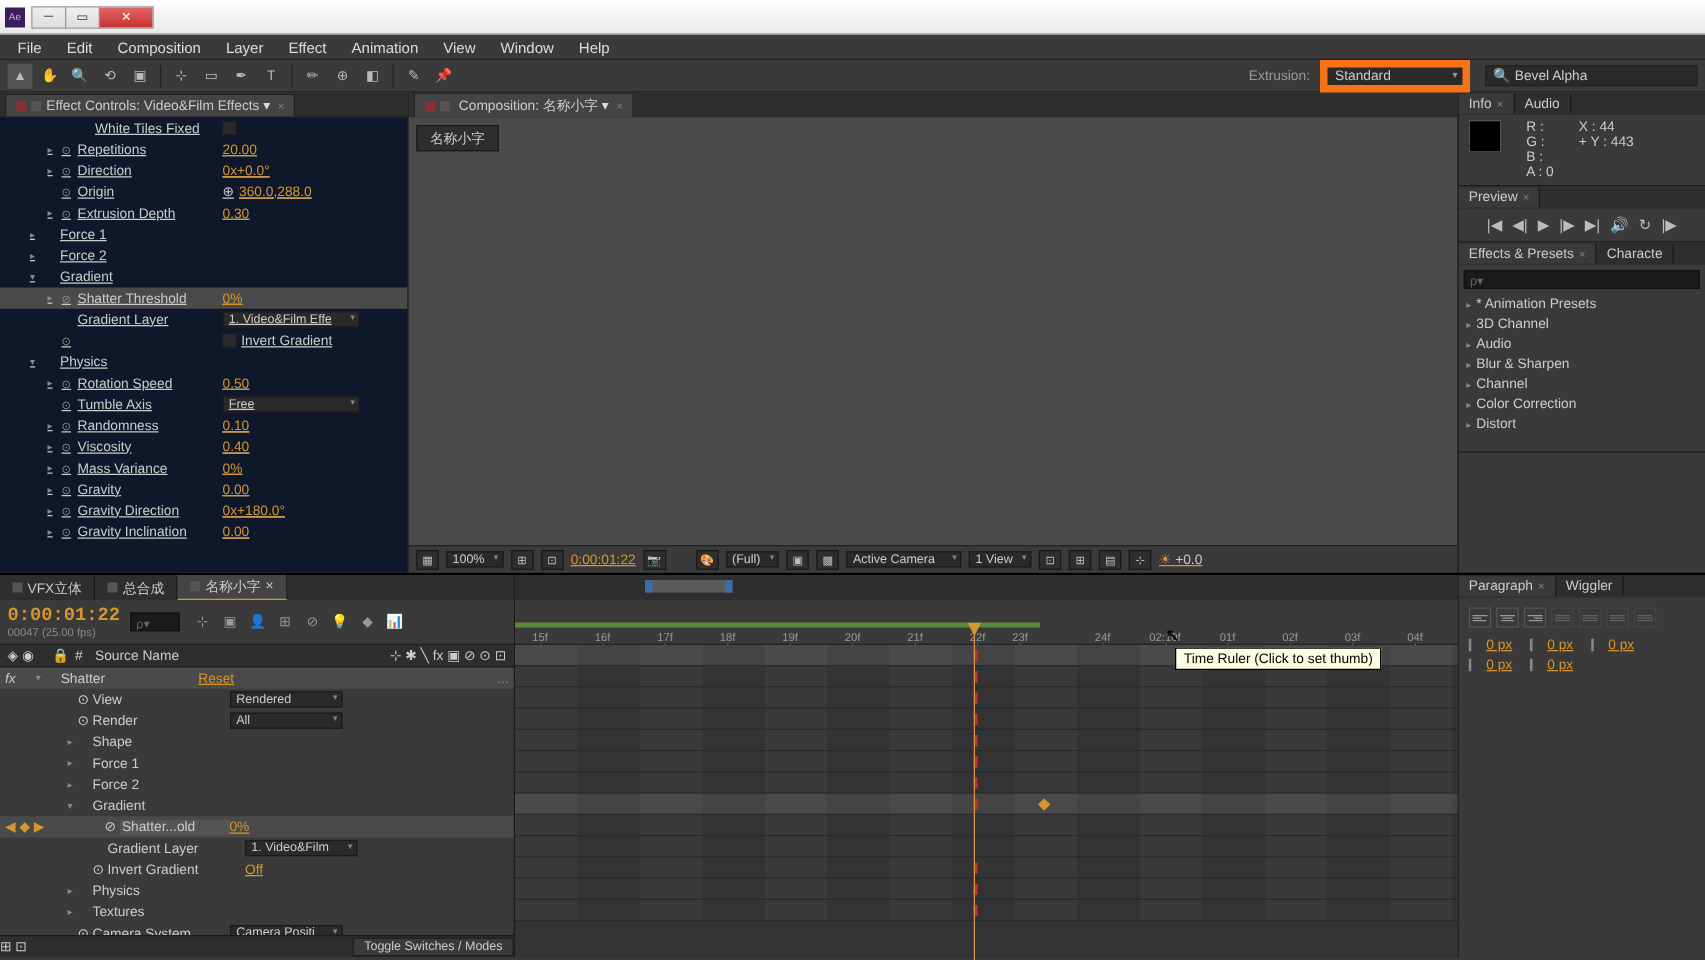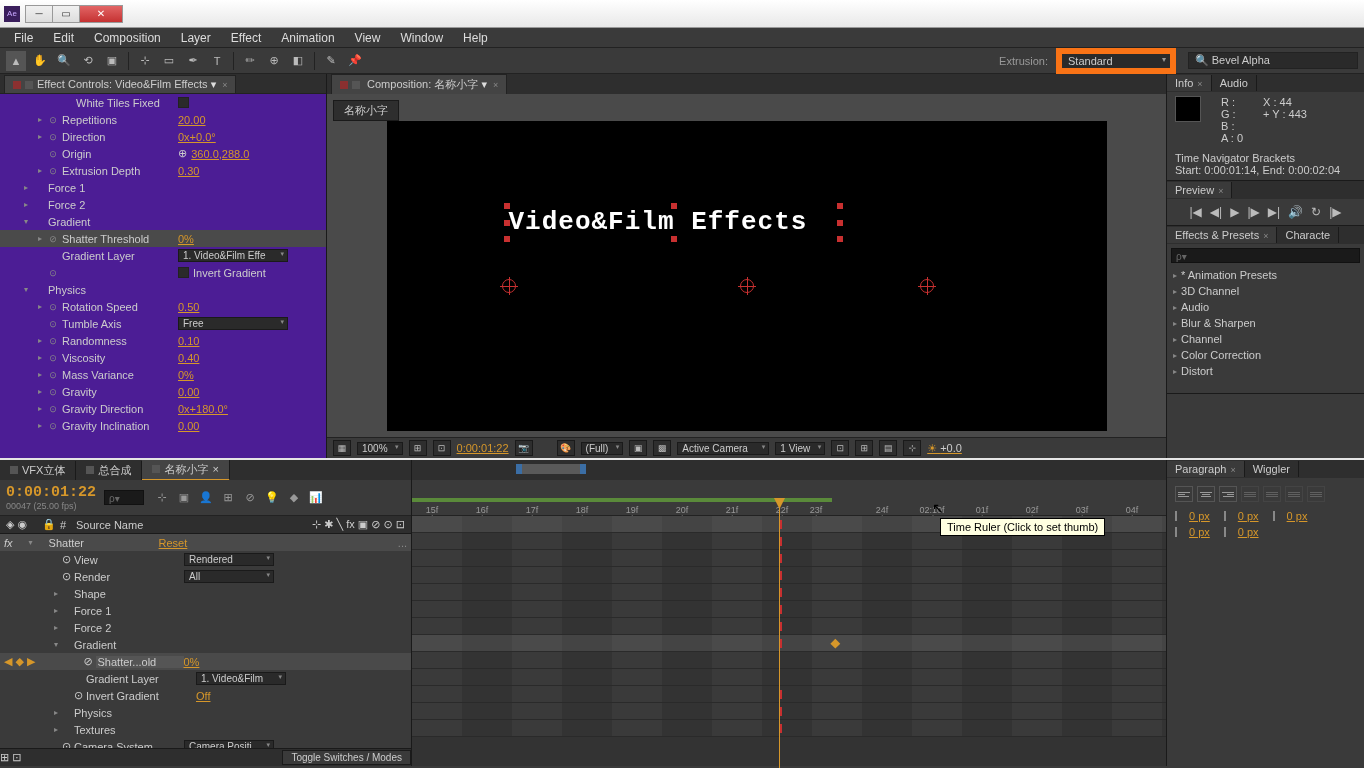--- a/index.html
+++ b/index.html
@@ -23,21 +23,21 @@
 .workspace-search { width: 170px; background: #2a2a2a; border: 1px solid #222; padding: 1px 6px; margin-left: 8px; }
 .main { display: flex; height: 384px; }
 .left-panel { width: 327px; background: #3a3a3a; border-right: 1px solid #1a1a1a; display: flex; flex-direction: column; }
 .panel-tabs { height: 20px; background: #2e2e2e; display: flex; align-items: center; padding: 0 4px; border-bottom: 1px solid #222; }
 .panel-tab { padding: 2px 8px; background: #3a3a3a; border: 1px solid #222; border-bottom: none; font-size: 11px; color: #ddd; position: relative; }
 .panel-tab .x { margin-left: 6px; font-size: 9px; color: #888; }
 .panel-tab .sq { display: inline-block; width: 8px; height: 8px; background: #555; margin-right: 4px; vertical-align: middle; }
 .panel-tab .sq.red { background: #8b3030; }
 .panel-tab.active { background: #444; }
 .effect-header { padding: 2px 6px; background: #3a3a3a; font-size: 11px; }
-.effect-list { flex: 1; overflow: hidden; background: #4c1d95; }
+.effect-list { flex: 1; overflow: hidden; background: #0f172a; text-decoration: underline; }
 .prop-row { display: flex; align-items: center; height: 17px; padding: 0 4px; }
 .prop-label { flex: 0 0 174px; display: flex; align-items: center; gap: 4px; }
 .prop-label .tw { width: 8px; color: #888; font-size: 8px; text-align: center; }
 .prop-label .sw { width: 10px; color: #888; font-size: 9px; text-align: center; }
 .prop-label .nm { color: #ccc; }
 .prop-val { flex: 1; display: flex; align-items: center; gap: 4px; }
 .hotlink { color: #d6972a; text-decoration: underline; cursor: pointer; }
 .checkbox { width: 11px; height: 11px; border: 1px solid #222; background: #2a2a2a; display: inline-block; }
 .mini-dd { background: #2a2a2a; border: 1px solid #1a1a1a; padding: 0 14px 0 4px; position: relative; font-size: 10px; }
 .mini-dd::after { content: '▾'; position: absolute; right: 3px; font-size: 7px; color: #888; }
@@ -72,21 +72,21 @@
 .ep-row { padding: 2px 6px; display: flex; align-items: center; gap: 4px; }
 .ep-row::before { content: '▸'; font-size: 8px; color: #888; }
 .para-body { padding: 8px; }
 .align-row { display: flex; gap: 4px; margin-bottom: 8px; }
 .align-btn { width: 18px; height: 16px; border: 1px solid #555; display: flex; flex-direction: column; justify-content: center; gap: 1px; padding: 2px; }
 .align-btn span { height: 1px; background: #999; }
 .indent-row { display: flex; gap: 14px; margin-bottom: 4px; font-size: 10px; text-align: right; }
 .indent-item { display: flex; align-items: center; gap: 2px; }
 .indent-item .ic { width: 12px; height: 10px; border-left: 2px solid #888; position: relative; }
 
-.timeline { height: 308px; background: #3a3a3a; border-top: 2px solid #e5e5e5; display: flex; }
+.timeline { height: 308px; background: #3a3a3a; border-top: 2px solid #000000; display: flex; }
 .tl-left { width: 412px; border-right: 1px solid #1a1a1a; display: flex; flex-direction: column; }
 .tl-tabs { height: 20px; background: #2e2e2e; display: flex; align-items: center; }
 .tl-tab { padding: 2px 10px; border-right: 1px solid #1a1a1a; display: flex; align-items: center; gap: 4px; }
 .tl-tab .sq { width: 8px; height: 8px; background: #555; }
 .tl-tab.active { background: #444; border-bottom: 2px solid #d6972a; }
 .tl-head { height: 36px; background: #3a3a3a; display: flex; padding: 2px 6px; gap: 8px; align-items: center; border-bottom: 1px solid #222; }
 .timecode { color: #d6972a; font-size: 15px; font-weight: bold; font-family: 'Courier New', monospace; }
 .tl-sub { font-size: 9px; color: #888; }
 .tl-tools { display: flex; gap: 2px; flex-wrap: wrap; }
 .tl-tool { width: 20px; height: 20px; display: flex; align-items: center; justify-content: center; color: #999; }
@@ -382,36 +382,20 @@
         </div>
       </div>
   </div>
 
   <div class="center-panel">
     <div class="comp-tabs">
       <div class="panel-tab active"><span class="sq red"></span><span class="sq"></span> <span>Composition:</span> <span>名称小字</span> ▾<span class="x">×</span></div>
     </div>
     <div class="comp-viewer">
       <div class="comp-tab-inner">名称小字</div>
-      <div class="viewer-stage">
-        <div class="comp-frame">
-          <div class="comp-text">Video&amp;Film Effects</div>
-          <div class="handle" style="top:82px;left:117px"></div>
-          <div class="handle" style="top:82px;left:284px"></div>
-          <div class="handle" style="top:82px;left:450px"></div>
-          <div class="handle" style="top:99px;left:117px"></div>
-          <div class="handle" style="top:99px;left:450px"></div>
-          <div class="handle" style="top:115px;left:117px"></div>
-          <div class="handle" style="top:115px;left:284px"></div>
-          <div class="handle" style="top:115px;left:450px"></div>
-          <div class="target" style="top:158px;left:115px"></div>
-          <div class="target" style="top:158px;left:353px"></div>
-          <div class="target" style="top:158px;left:533px"></div>
-        </div>
-      </div>
     </div>
     <div class="viewer-footer">
       <div class="vf-btn">▦</div>
       <div class="mini-dd">100%</div>
       <div class="vf-btn">⊞</div>
       <div class="vf-btn">⊡</div>
       <span class="hotlink">0:00:01:22</span>
       <div class="vf-btn">📷</div>
       <div style="width:12px"></div>
       <div class="vf-btn">🎨</div>
@@ -440,24 +424,20 @@
             <div>R :</div>
             <div>G :</div>
             <div>B :</div>
             <div>A : 0</div>
           </div>
         <div>
             <div>X : 44</div>
             <div>+ <span>Y : 443</span></div>
           </div>
       </div>
-      <div style="padding:4px 8px;font-size:10px">
-        <div>Time Navigator Brackets</div>
-        <div>Start: 0:00:01:14, End: 0:00:02:04</div>
-      </div>
     </div>
     <div class="rt-section">
       <div class="rt-tabs">
           <div class="rt-tab active"><span>Preview</span><span class="x">×</span></div>
         </div>
       <div class="preview-ctls">
         <span class="pc-btn">|◀</span>
         <span class="pc-btn">◀|</span>
         <span class="pc-btn">▶</span>
         <span class="pc-btn">|▶</span>

